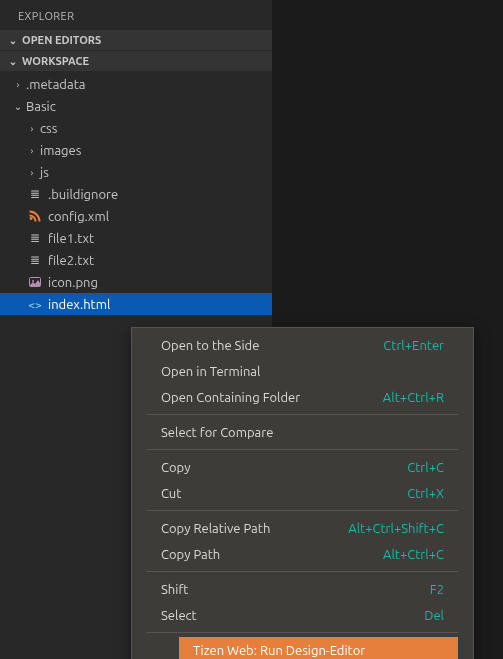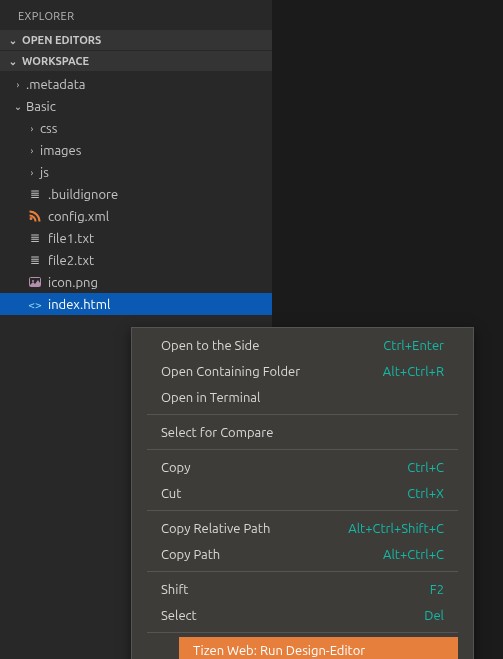--- a/index.html
+++ b/index.html
@@ -171,26 +171,26 @@
     </div>
   </div>
 </div>
 
 <div class="menu">
   <div class="mi">
     <span>Open to the Side</span>
     <span class="kb">Ctrl+Enter</span>
   </div>
   <div class="mi">
+    <span>Open in Terminal</span>
+    <span class="kb"></span>
+  </div>
+  <div class="mi">
     <span>Open Containing Folder</span>
     <span class="kb">Alt+Ctrl+R</span>
-  </div>
-  <div class="mi">
-    <span>Open in Terminal</span>
-    <span class="kb"></span>
   </div>
   <div class="sep"></div>
   <div class="mi">
     <span>Select for Compare</span>
     <span class="kb"></span>
   </div>
   <div class="sep"></div>
   <div class="mi">
     <span>Copy</span>
     <span class="kb">Ctrl+C</span>

